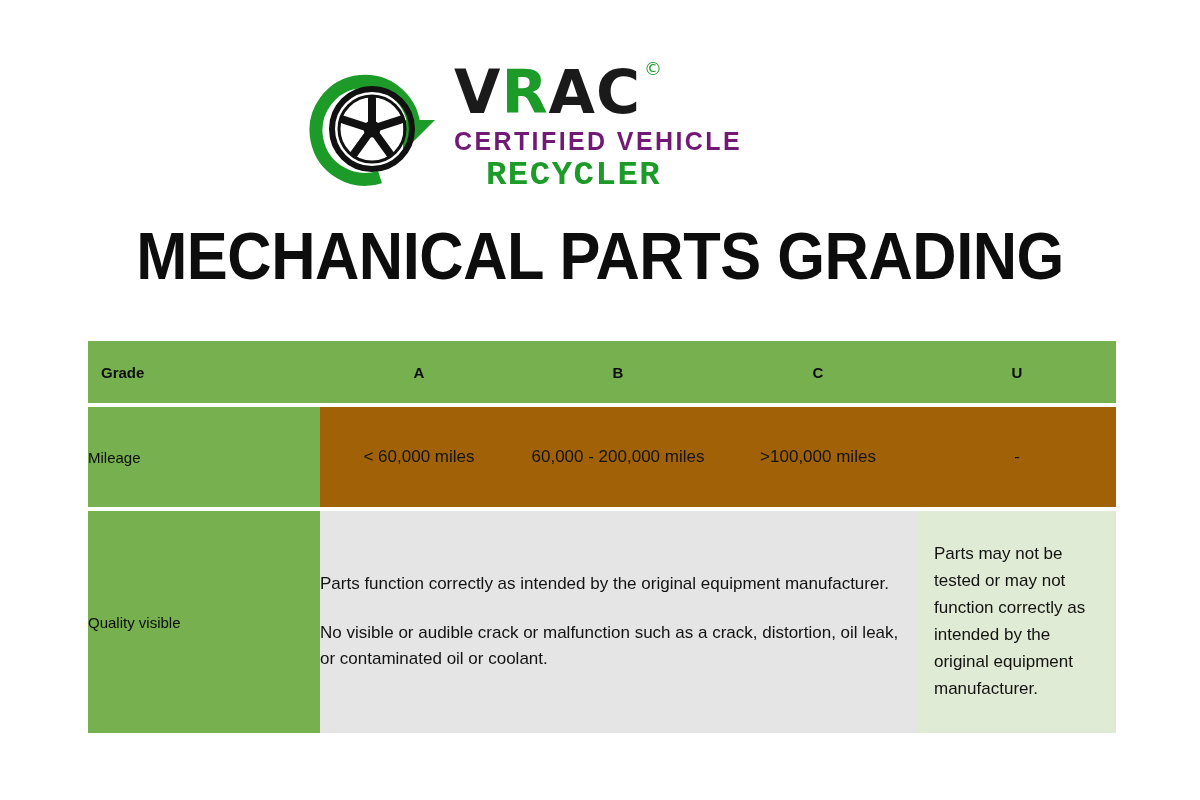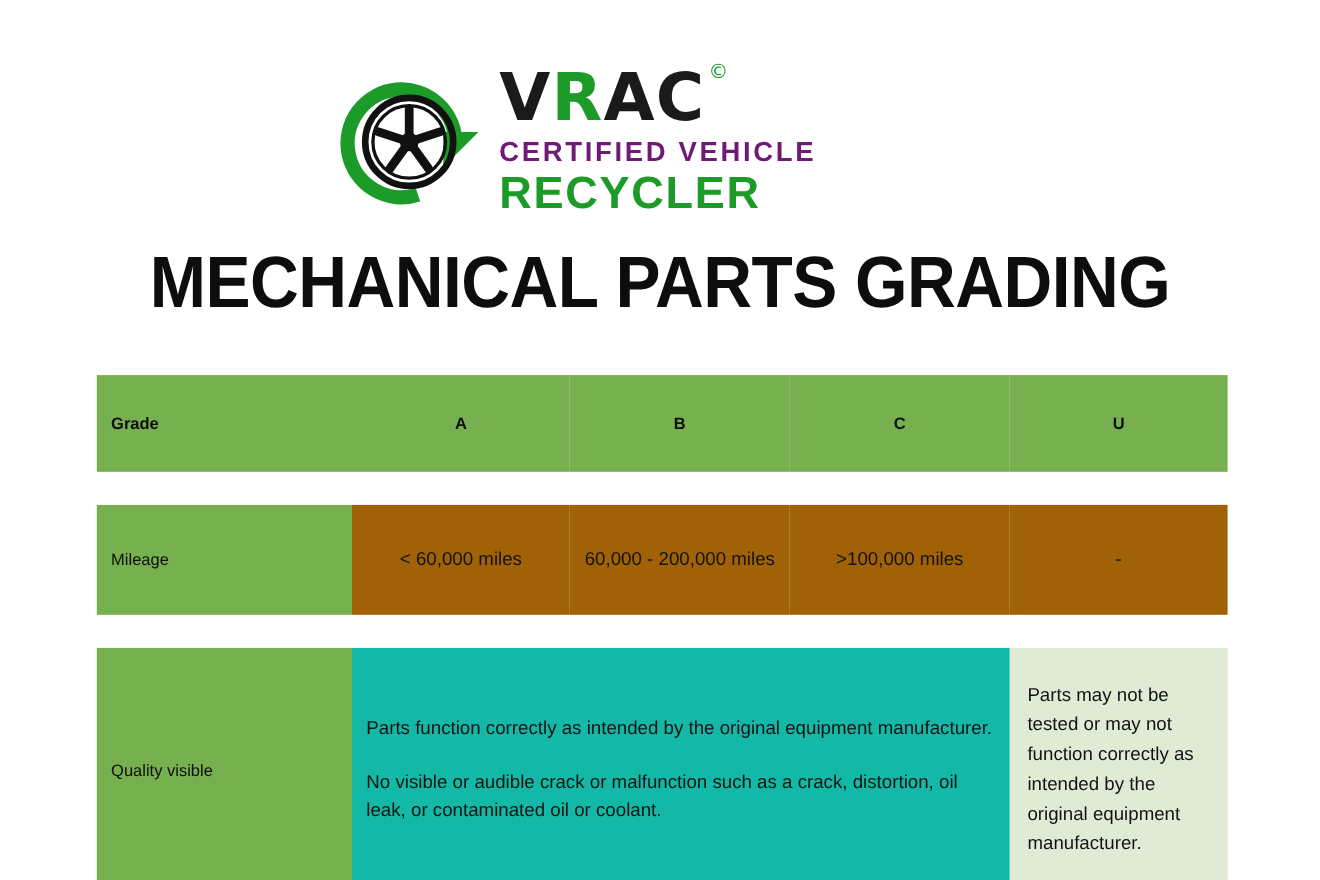--- a/index.html
+++ b/index.html
@@ -66,27 +66,28 @@
   .logo-certified {
     font-family: "Liberation Sans", sans-serif;
     font-weight: bold;
     font-size: 25px;
     letter-spacing: 2.4px;
     color: #701a75;
     margin-top: 7px;
     white-space: nowrap;
   }
   .logo-recycler {
-    font-family: Liberation Sans, sans-serif;
-    font-weight: bold;
-    font-size: 41px;
+    font-family: Liberation Mono, monospace;
+    font-weight: bold;
+    font-size: 34px;
     letter-spacing: 1.5px;
     color: #1d9b29;
     margin-top: 4px;
     white-space: nowrap;
+    margin-left: 32px;
   }
 
   
   .page-title {
     position: absolute;
     left: 0;
     top: 218px;
     width: 1200px;
     text-align: center;
     font-family: "Liberation Sans Narrow", "Liberation Sans", sans-serif;
@@ -103,21 +104,21 @@
   .grade-table {
     position: absolute;
     left: 88px;
     top: 341px;
     width: 1028px;
     border-collapse: collapse;
     table-layout: fixed;
   }
   .grade-table td {
     vertical-align: middle;
-    padding: 13px;
+    padding: 0;
     border: 0;
   }
 
   .hdr-cell {
     background: #76b04f;
     height: 62px;
     color: #0d0d0d;
     font-weight: bold;
     font-size: 15px;
     text-align: center;
@@ -146,21 +147,21 @@
     font-size: 17px;
     text-align: center;
     line-height: 1.45;
     padding: 6px 12px;
     border-left: 3px solid #ffffff;
     font-family: "Liberation Sans", sans-serif;
   }
   .mileage-row td.mile-cell:first-of-type { border-left: 3px solid #ffffff; }
 
   .qual-cell {
-    background: #14b8a6;
+    background: #e5e5e5;
     color: #131313;
     font-size: 17px;
     line-height: 1.58;
     text-align: left;
     padding: 16px 20px 16px 22px;
     vertical-align: top;
     border-left: 3px solid #ffffff;
     font-family: "Liberation Sans", sans-serif;
   }
   .qual-cell p { margin: 0; }

